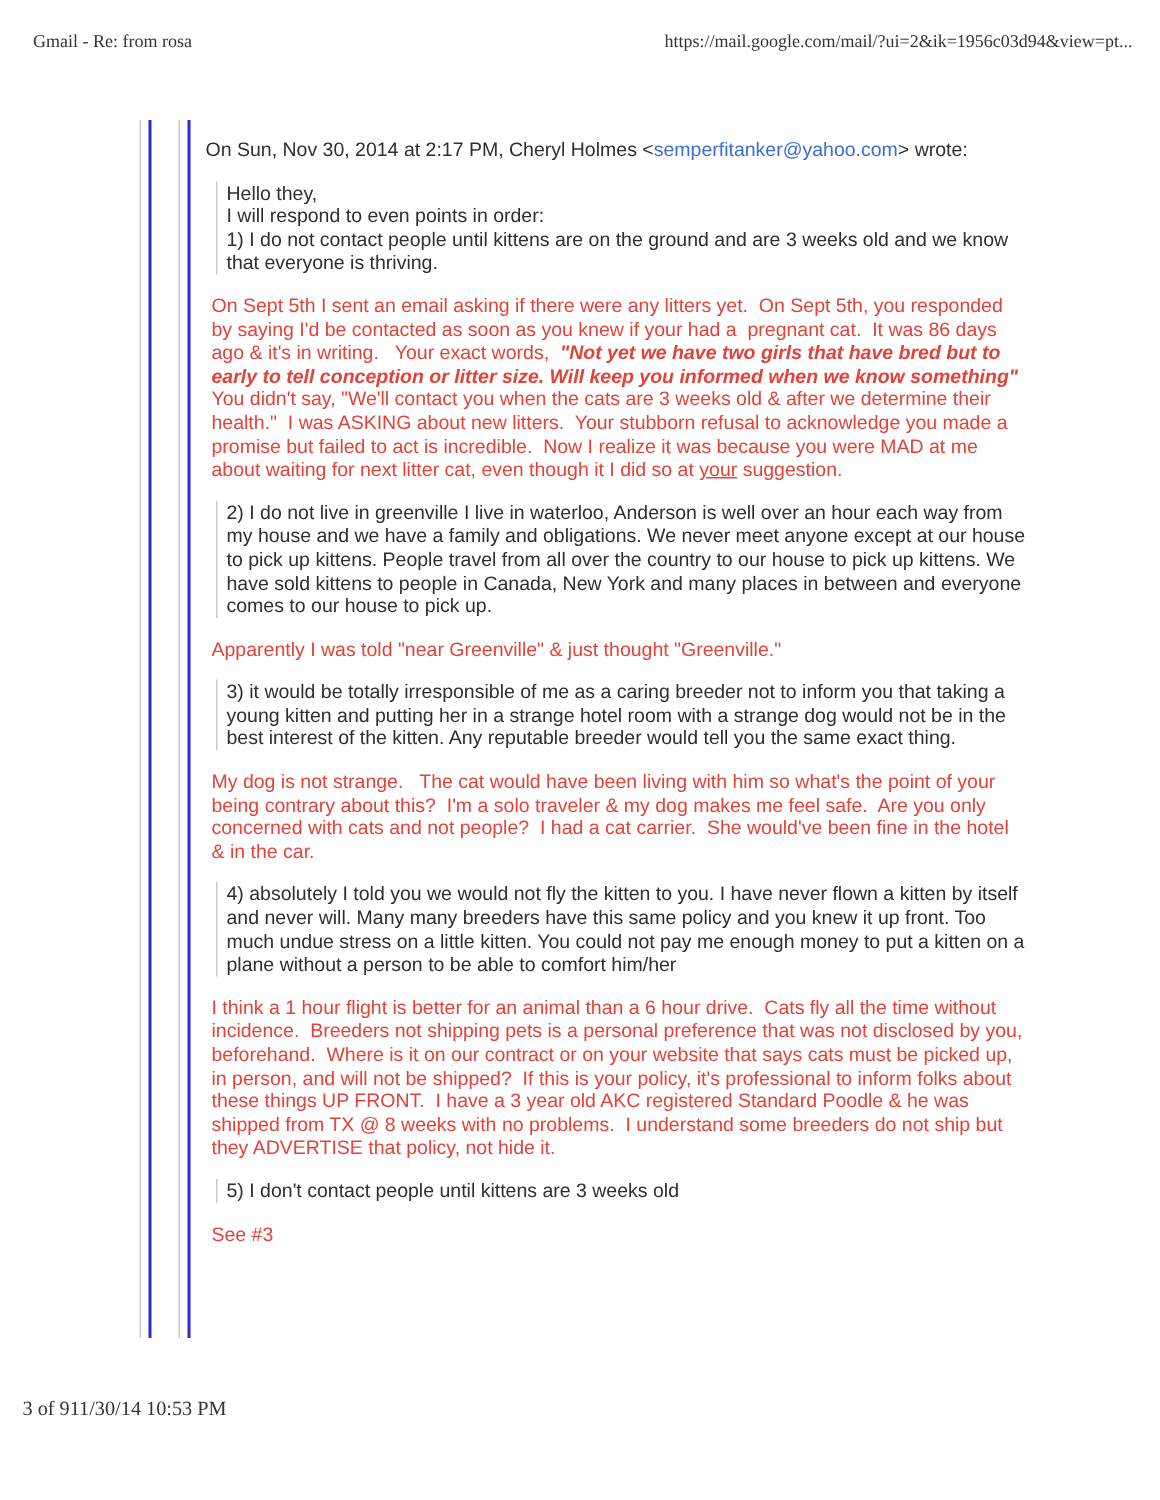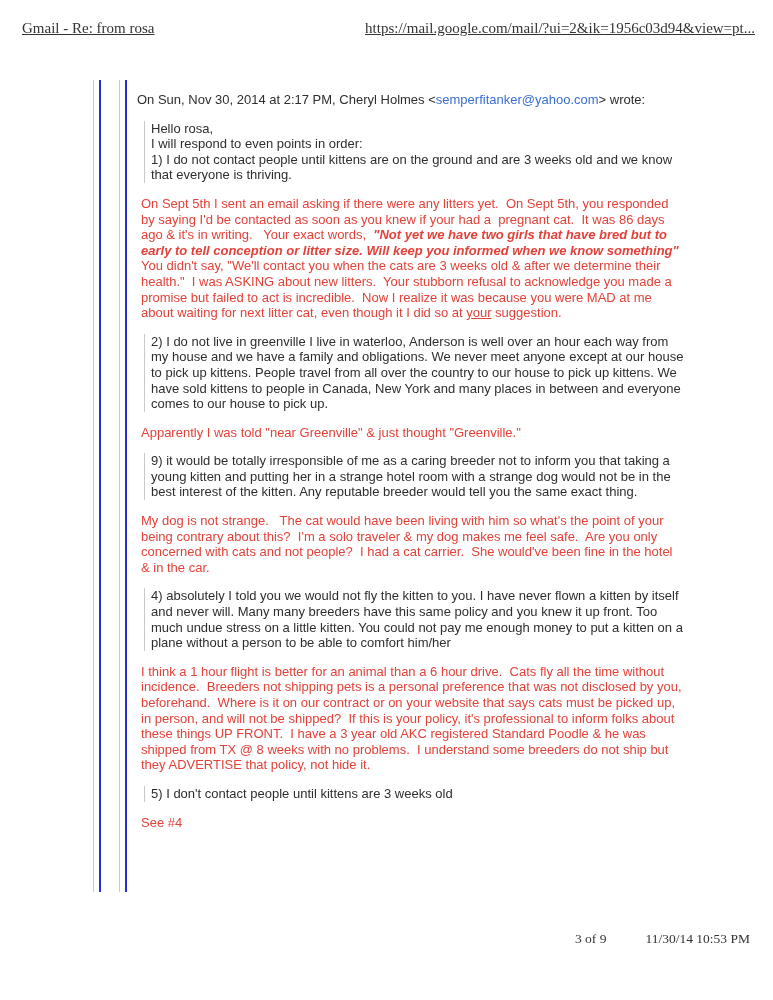--- a/index.html
+++ b/index.html
@@ -3,26 +3,26 @@
 <meta charset="utf-8">
 <style>
   html,body{margin:0;padding:0;background:#ffffff;}
   .page{
     position:relative;width:773px;height:1000px;background:#ffffff;overflow:hidden;
     font-family:"Liberation Sans", sans-serif;
   }
   .page-header{
     position:absolute;top:20px;left:22px;right:18px;
     display:flex;justify-content:space-between;align-items:baseline;
-    font-family:"Liberation Serif", serif;font-size:15px;color:var(--meta-gray);text-decoration:underline;
+    font-family:"Liberation Serif", serif;font-size:12px;color:var(--meta-gray);
   }
   .page-footer{
     position:absolute;top:931px;left:15px;right:23px;
-    display:flex;justify-content:flex-end;align-items:baseline;
-    font-family:"Liberation Serif", serif;font-size:13.5px;color:var(--meta-gray);gap:39px;
+    display:flex;justify-content:flex-start;align-items:baseline;
+    font-family:"Liberation Serif", serif;font-size:13.5px;color:var(--meta-gray);
   }
   .email-body{
     position:absolute;top:80px;left:93px;width:594px;
     font-size:13px;line-height:15.6px;color:var(--text-black);
   }
   .q1{border-left:1px solid var(--bar-gray);padding-left:5px;height:812px;overflow:hidden;}
   .q2{border-left:2px solid var(--bar-blue);padding-left:18px;height:100%;}
   .q3{border-left:1px solid var(--bar-gray);padding-left:5px;height:100%;}
   .q4{border-left:2px solid var(--bar-blue);padding-left:10px;padding-top:12px;height:100%;box-sizing:border-box;}
   .attribution{margin:0 0 10px 0;white-space:pre-wrap;}
@@ -50,41 +50,41 @@
   <div class="email-body">
     <div class="q1">
       <div class="q2">
         <div class="q3">
           <div class="q4">
 
             <div class="attribution"><span>On Sun, Nov 30, 2014 at 2:17 PM, Cheryl Holmes &lt;</span><a class="email-link" href="#">semperfitanker@yahoo.com</a><span>&gt; wrote:</span></div>
 
             <div>
                 <div class="quote-block">
-                  <div class="q-line">Hello rosa,</div>
+                  <div class="q-line">Hello they,</div>
                   <div class="q-line">I will respond to even points in order:</div>
                   <div class="q-line">1) I do not contact people until kittens are on the ground and are 3 weeks old and we know that everyone is thriving.</div>
                 </div>
                 <div class="reply-block"><span class="seg-normal">On Sept 5th I sent an email asking if there were any litters yet.  On Sept 5th, you responded by saying I'd be contacted as soon as you knew if your had a  pregnant cat.  It was 86 days ago &amp; it's in writing.   Your exact words,  </span><span class="seg-bolditalic">"Not yet we have two girls that have bred but to early to tell conception or litter size. Will keep you informed when we know something"</span><span class="seg-normal">  You didn't say, "We'll contact you when the cats are 3 weeks old &amp; after we determine their health."  I was ASKING about new litters.  Your stubborn refusal to acknowledge you made a promise but failed to act is incredible.  Now I realize it was because you were MAD at me about waiting for next litter cat, even though it I did so at </span><span class="seg-underline">your</span><span class="seg-normal"> suggestion.</span></div>
                 <div class="quote-block">
                   <div class="q-line">2) I do not live in greenville I live in waterloo, Anderson is well over an hour each way from my house and we have a family and obligations. We never meet anyone except at our house to pick up kittens. People travel from all over the country to our house to pick up kittens. We have sold kittens to people in Canada, New York and many places in between and everyone comes to our house to pick up.</div>
                 </div>
                 <div class="reply-block"><span class="seg-normal">Apparently I was told "near Greenville" &amp; just thought "Greenville."</span></div>
                 <div class="quote-block">
-                  <div class="q-line">9) it would be totally irresponsible of me as a caring breeder not to inform you that taking a young kitten and putting her in a strange hotel room with a strange dog would not be in the best interest of the kitten. Any reputable breeder would tell you the same exact thing.</div>
+                  <div class="q-line">3) it would be totally irresponsible of me as a caring breeder not to inform you that taking a young kitten and putting her in a strange hotel room with a strange dog would not be in the best interest of the kitten. Any reputable breeder would tell you the same exact thing.</div>
                 </div>
                 <div class="reply-block"><span class="seg-normal">My dog is not strange.   The cat would have been living with him so what's the point of your being contrary about this?  I'm a solo traveler &amp; my dog makes me feel safe.  Are you only concerned with cats and not people?  I had a cat carrier.  She would've been fine in the hotel &amp; in the car.</span></div>
                 <div class="quote-block">
                   <div class="q-line">4) absolutely I told you we would not fly the kitten to you. I have never flown a kitten by itself and never will. Many many breeders have this same policy and you knew it up front. Too much undue stress on a little kitten. You could not pay me enough money to put a kitten on a plane without a person to be able to comfort him/her</div>
                 </div>
                 <div class="reply-block"><span class="seg-normal">I think a 1 hour flight is better for an animal than a 6 hour drive.  Cats fly all the time without incidence.  Breeders not shipping pets is a personal preference that was not disclosed by you, beforehand.  Where is it on our contract or on your website that says cats must be picked up, in person, and will not be shipped?  If this is your policy, it's professional to inform folks about these things UP FRONT.  I have a 3 year old AKC registered Standard Poodle &amp; he was shipped from TX @ 8 weeks with no problems.  I understand some breeders do not ship but they ADVERTISE that policy, not hide it.</span></div>
                 <div class="quote-block">
                   <div class="q-line">5) I don't contact people until kittens are 3 weeks old</div>
                 </div>
-                <div class="reply-block"><span class="seg-normal">See #4</span></div>
+                <div class="reply-block"><span class="seg-normal">See #3</span></div>
               </div>
 
           </div>
         </div>
       </div>
     </div>
   </div>
 
   <div class="page-footer">
     <span>3 of 9</span>

